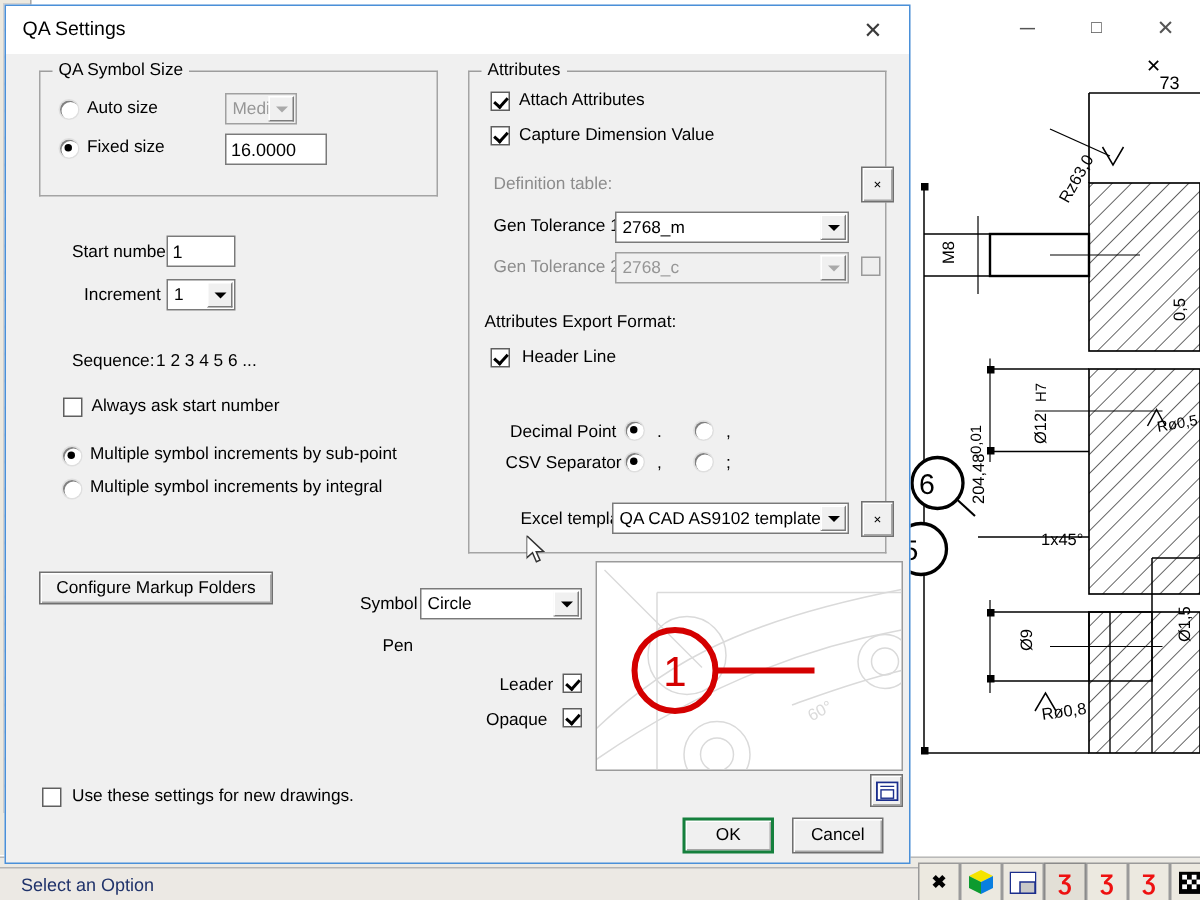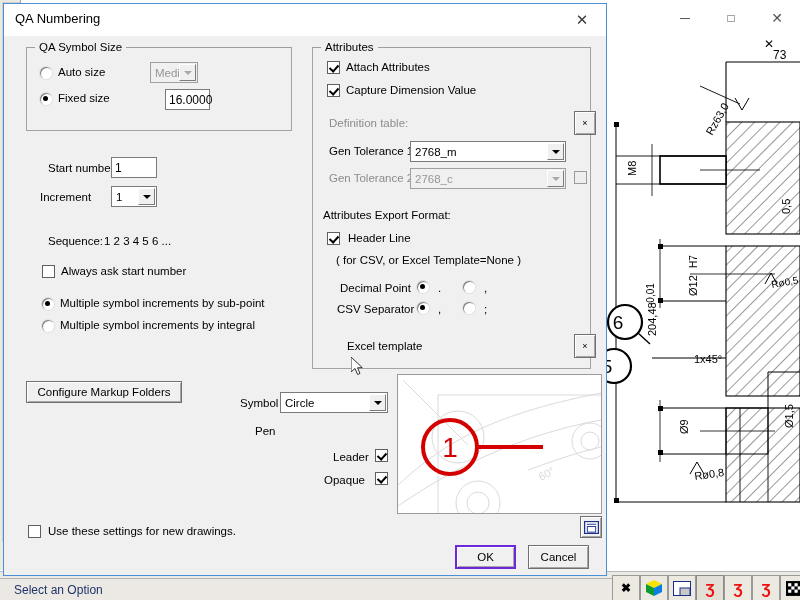--- a/index.html
+++ b/index.html
@@ -56,21 +56,21 @@
   .combo .carr i{display:block;width:0;height:0;border-left:4px solid transparent;border-right:4px solid transparent;
                  border-top:4px solid #000;}
   .combo.dis{background:#f0f0f0;border-color:#a0a0a0;}
   .combo.dis .cval{color:#969696;}
   .combo.dis .carr i{border-top-color:#a9a9a9;}
   .swatch{position:absolute;left:4px;top:3px;width:15px;height:14px;border:1px solid #000;}
   
   .btn{position:absolute;background:#f0f0f0;border:1px solid #707070;box-sizing:border-box;
        display:flex;align-items:center;justify-content:center;font-size:11.5px;
        box-shadow:inset 1px 1px 0 #ffffff, inset -1px -1px 0 #a6a6a6;}
-  .btn.def{border:2px solid #6d28d9;}
+  .btn.def{border:2px solid #15803d;}
   
   #preview{position:absolute;left:393px;top:370px;width:205px;height:140px;background:#fff;border:1px solid #9b9b9b;
            box-sizing:border-box;overflow:hidden;}
   #cursor{position:absolute;left:351px;top:357px;width:14px;height:20px;}
 </style>
 </head>
 <body>
 
 <div id="cad-app">
 
@@ -221,42 +221,42 @@
   </div>
 
   <div id="statusbar">
     <span>Select an Option</span>
   </div>
 </div>
 
 <div id="dialog">
 
   <div id="dlg-title">
-    <div id="dlg-title-text">QA Numbering</div>
+    <div id="dlg-title-text">QA Settings</div>
     <div id="dlg-close">✕</div>
   </div>
 
   <div class="group" style="left:22px;top:43px;width:264px;height:82px;">
     <span class="group-lbl">QA Symbol Size</span>
   </div>
   <div class="radio" style="left:36px;top:63px;"></div>
   <div class="lbl" style="left:54px;top:62px;">Auto size</div>
   <div class="combo dis" style="left:146px;top:58px;width:48px;">
     <span class="cval">Medium</span>
     <span class="carr">
         <i></i>
       </span>
   </div>
   <div class="radio on" style="left:36px;top:89px;"></div>
   <div class="lbl" style="left:54px;top:88px;">Fixed size</div>
-  <div class="tinput" style="left:161px;top:85px;width:45px;">16.0000</div>
+  <div class="tinput" style="left:146px;top:85px;width:68px;">16.0000</div>
 
   <div class="lbl" style="left:44px;top:158px;">Start number</div>
   <div class="tinput" style="left:107px;top:153px;width:46px;">1</div>
-  <div class="lbl" style="left:36px;top:187px;">Increment</div>
+  <div class="lbl" style="left:52px;top:187px;">Increment</div>
   <div class="combo" style="left:107px;top:182px;width:46px;">
     <span class="cval">1</span>
     <span class="carr">
         <i></i>
       </span>
   </div>
   <div class="lbl" style="left:44px;top:231px;">Sequence:</div>
   <div class="lbl" style="left:100px;top:231px;">1  2  3  4  5  6 ...</div>
   <div class="cbx" style="left:38px;top:261px;"></div>
   <div class="lbl" style="left:57px;top:261px;">Always ask start number</div>
@@ -289,35 +289,40 @@
     <span class="cval">2768_c</span>
     <span class="carr">
         <i></i>
       </span>
   </div>
   <div class="cbx dis" style="left:570px;top:167px;"></div>
 
   <div class="lbl" style="left:319px;top:205px;">Attributes Export Format:</div>
   <div class="cbx on" style="left:323px;top:228px;"></div>
   <div class="lbl" style="left:344px;top:228px;">Header Line</div>
-  <div class="lbl" style="left:332px;top:250px;">( for CSV, or Excel Template=None )</div>
 
   <div class="lbl" style="left:336px;top:278px;">Decimal Point</div>
   <div class="radio on" style="left:413px;top:277px;"></div>
   <div class="lbl" style="left:434px;top:278px;">.</div>
   <div class="radio" style="left:459px;top:277px;"></div>
   <div class="lbl" style="left:480px;top:278px;">,</div>
 
   <div class="lbl" style="left:333px;top:299px;">CSV Separator</div>
   <div class="radio on" style="left:413px;top:298px;"></div>
   <div class="lbl" style="left:434px;top:299px;">,</div>
   <div class="radio" style="left:459px;top:298px;"></div>
   <div class="lbl" style="left:480px;top:299px;">;</div>
 
   <div class="lbl" style="left:319px;top:336px;padding-left:24px;">Excel template</div>
+  <div class="combo" style="left:404px;top:331px;width:158px;">
+    <span class="cval">QA CAD AS9102 template</span>
+    <span class="carr">
+        <i></i>
+      </span>
+  </div>
   <div class="btn" style="left:570px;top:330px;width:22px;height:24px;font-size:9px;">×</div>
 
   <div class="btn" style="left:22px;top:377px;width:156px;height:22px;">Configure Markup Folders</div>
 
   <div class="lbl" style="left:236px;top:393px;">Symbol</div>
   <div class="combo" style="left:276px;top:388px;width:108px;">
     <span class="cval">Circle</span>
     <span class="carr">
         <i></i>
       </span>

